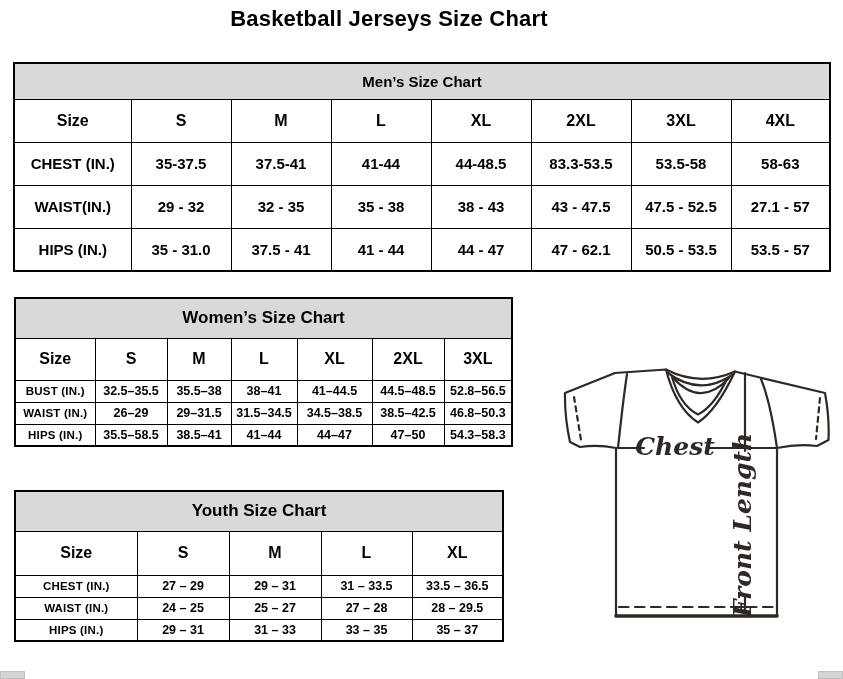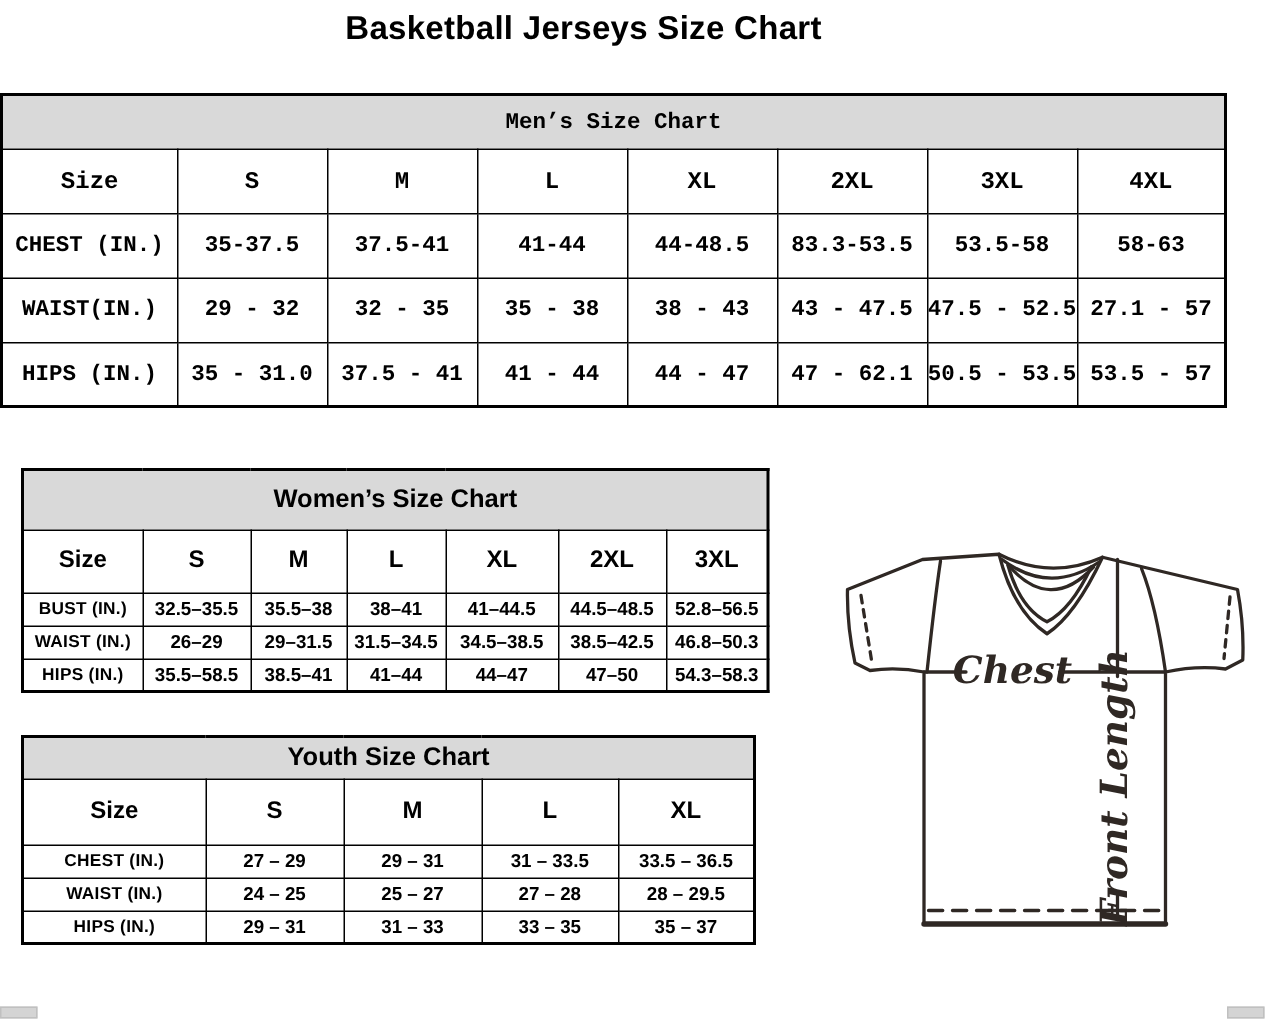--- a/index.html
+++ b/index.html
@@ -13,24 +13,24 @@
   }
   table.size-table{
     position:absolute;border-collapse:collapse;table-layout:fixed;
     border:2px solid #000;background:#fff;
   }
   table.size-table td{
     border:1px solid #000;text-align:center;vertical-align:middle;
     font-weight:bold;padding:0;overflow:hidden;white-space:nowrap;
   }
   td.caption-cell{background:#d9d9d9;font-size:17px;}
-  #men-table{left:0;top:62px;width:816px;font-family:Liberation Mono, monospace;}
+  #men-table{left:13px;top:62px;width:816px;}
   #men-table td{font-size:15px;}
   #men-table td.hdr{font-size:16px;}
-  #women-table{left:14px;top:312px;width:497px;}
+  #women-table{left:14px;top:297px;width:497px;}
   #youth-table{left:14px;top:490px;width:488px;}
   #women-table td.hdr,#youth-table td.hdr{font-size:16px;}
   #women-table td.val,#youth-table td.val{font-size:12.5px;}
   #women-table td.lbl,#youth-table td.lbl{font-size:11.5px;letter-spacing:.2px;}
   .scroll-frag{
     position:absolute;bottom:0;height:8px;width:25px;
     background:#d4d4d4;border:1px solid #c0c0c0;box-sizing:border-box;
   }
   #jersey-diagram{position:absolute;left:555px;top:360px;}
 </style>
@@ -152,21 +152,21 @@
 
 <table class="size-table" id="youth-table">
   <colgroup>
     <col style="width:122px">
       <col style="width:92px">
       <col style="width:92px">
       <col style="width:91px">
       <col style="width:91px">
   </colgroup>
   <tbody>
-      <tr style="height:28px">
+      <tr style="height:40px">
     <td colspan="5" class="caption-cell">Youth Size Chart</td>
   </tr>
   <tr style="height:44px">
     <td class="hdr">Size</td>
     <td class="hdr">S</td>
     <td class="hdr">M</td>
     <td class="hdr">L</td>
     <td class="hdr">XL</td>
   </tr>
   <tr style="height:22px">

